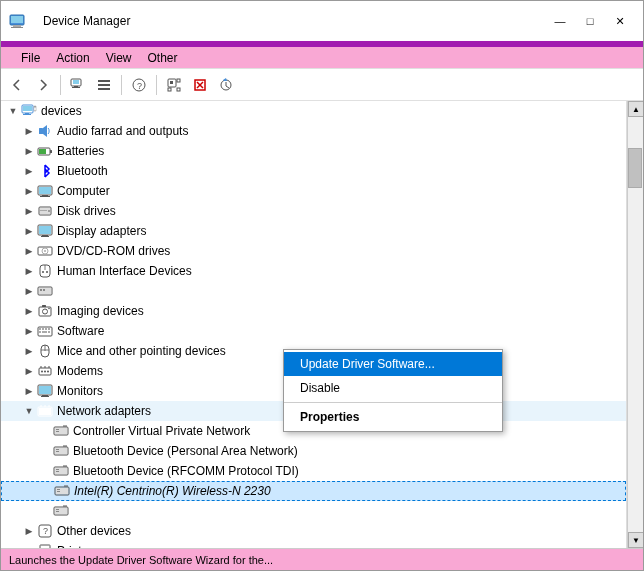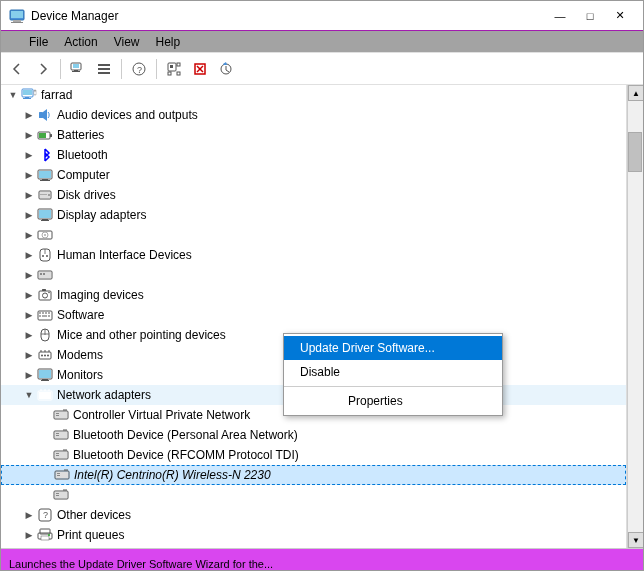--- a/index.html
+++ b/index.html
@@ -17,26 +17,27 @@
       width: 644px;
       height: 571px;
       background: #fff;
       border: 1px solid #999;
       display: flex;
       flex-direction: column;
     }
 
     .title-bar {
       background: #fff;
-      height: 30px;
+      height: 46px;
       display: flex;
       align-items: center;
       padding: 0 8px;
-      border-bottom: 1px solid #a21caf;
+      border-bottom: 6px solid #a21caf;
       user-select: none;
+      gap: 12px;
     }
 
     .title-bar-icon {
       width: 16px;
       height: 16px;
       margin-right: 6px;
     }
 
     .title-bar-title {
       flex: 1;
@@ -58,25 +59,25 @@
       font-size: 11px;
       display: flex;
       align-items: center;
       justify-content: center;
       color: #000;
     }
 
     
     .menu-bar {
       height: 22px;
-      background: #a3a3a3;
+      background: #f9a8d4;
       display: flex;
       align-items: center;
       border-bottom: 1px solid #e0e0e0;
-      padding: 0 20px;
+      padding: 0 12px;
     }
 
     .menu-item {
       padding: 2px 8px;
       font-size: 12px;
       cursor: pointer;
       height: 100%;
       display: flex;
       align-items: center;
     }
@@ -212,31 +213,30 @@
       font-size: 12px;
       cursor: pointer;
       display: flex;
       align-items: flex-start;
     }
     .ctx-item.highlighted-ctx {
       background: #0078d7;
       color: #fff;
     }
     .ctx-item.bold-ctx {
-      font-weight: normal;
-      margin-left: 48px;
+      font-weight: bold;
     }
 
     
     .status-bar {
       height: 22px;
-      background: #d946ef;
+      background: #f9a8d4;
       border-top: 1px solid #ccc;
       display: flex;
-      align-items: flex-end;
+      align-items: center;
       padding: 0 8px;
       font-size: 11px;
     }
 
     .indent-1 { padding-left: 20px; }
     .indent-2 { padding-left: 36px; }
   </style>
 </head>
 <body>
 
@@ -256,21 +256,21 @@
       <button class="title-btn">—</button>
       <button class="title-btn">□</button>
       <button class="title-btn close">✕</button>
     </div>
   </div>
 
   <div class="menu-bar">
     <div class="menu-item">File</div>
     <div class="menu-item">Action</div>
     <div class="menu-item">View</div>
-    <div class="menu-item">Help</div>
+    <div class="menu-item">Other</div>
   </div>
 
   <div class="toolbar">
 
     <button class="tb-btn">
       <svg width="16" height="16" viewBox="0 0 16 16">
           <path d="M10 3L5 8l5 5" stroke="#555" stroke-width="1.5" fill="none"></path>
         </svg>
     </button>
 
@@ -342,33 +342,33 @@
         <div class="item-icon">
           <svg width="16" height="16" viewBox="0 0 16 16">
             <rect x="1" y="2" width="11" height="8" rx="1" fill="none" stroke="#4a90d9" stroke-width="1"></rect>
             <rect x="2" y="3" width="9" height="5" fill="#87ceeb"></rect>
             <rect x="4" y="10" width="4" height="1" fill="#4a90d9"></rect>
             <rect x="2" y="11" width="8" height="1" fill="#4a90d9"></rect>
             <rect x="13" y="3" width="2" height="5" rx="0.5" fill="#aaa" stroke="#888" stroke-width="0.5"></rect>
             <rect x="13.2" y="4.5" width="1.6" height="3" fill="#fff"></rect>
           </svg>
         </div>
-        <span class="item-label">farrad</span>
+        <span class="item-label">devices</span>
       </div>
 
       <div class="tree-item indent-1">
         <div class="expand-arrow">▶</div>
         <div class="item-icon">
           <svg width="16" height="16" viewBox="0 0 16 16">
             <rect x="2" y="5" width="4" height="6" rx="0.5" fill="#4a90d9"></rect>
             <path d="M6 5L10 2v12L6 11z" fill="#4a90d9"></path>
             <path d="M11 5c1.5 0.8 1.5 5.2 0 6" stroke="#4a90d9" stroke-width="1" fill="none"></path>
           </svg>
         </div>
-        <span class="item-label">Audio devices and outputs</span>
+        <span class="item-label">Audio farrad and outputs</span>
       </div>
 
       <div class="tree-item indent-1">
         <div class="expand-arrow">▶</div>
         <div class="item-icon">
           <svg width="16" height="16" viewBox="0 0 16 16">
             <rect x="1" y="5" width="12" height="7" rx="1" fill="none" stroke="#555" stroke-width="1"></rect>
             <rect x="13" y="7" width="2" height="3" rx="0.5" fill="#555"></rect>
             <rect x="2" y="6" width="7" height="5" fill="#4a4"></rect>
           </svg>
@@ -427,20 +427,21 @@
 
       <div class="tree-item indent-1">
         <div class="expand-arrow">▶</div>
         <div class="item-icon">
           <svg width="16" height="16" viewBox="0 0 16 16">
             <rect x="1" y="4" width="14" height="8" rx="1" fill="none" stroke="#555" stroke-width="1"></rect>
             <circle cx="8" cy="8" r="3" fill="none" stroke="#aaa" stroke-width="1"></circle>
             <circle cx="8" cy="8" r="1" fill="#aaa"></circle>
           </svg>
         </div>
+        <span class="item-label">DVD/CD-ROM drives</span>
       </div>
 
       <div class="tree-item indent-1">
         <div class="expand-arrow">▶</div>
         <div class="item-icon">
           <svg width="16" height="16" viewBox="0 0 16 16">
             <rect x="3" y="2" width="10" height="12" rx="3" fill="none" stroke="#555" stroke-width="1"></rect>
             <line x1="8" y1="2" x2="8" y2="7" stroke="#555" stroke-width="0.8"></line>
             <circle cx="6" cy="9" r="1" fill="#555"></circle>
             <circle cx="10" cy="9" r="1" fill="#555"></circle>

